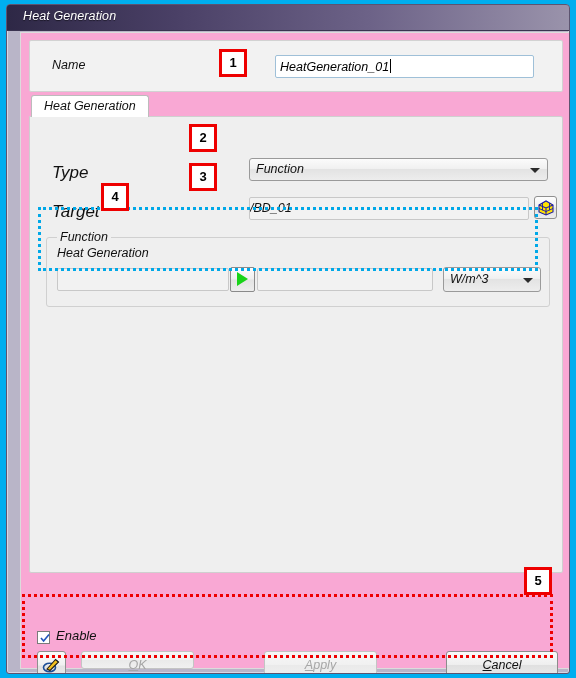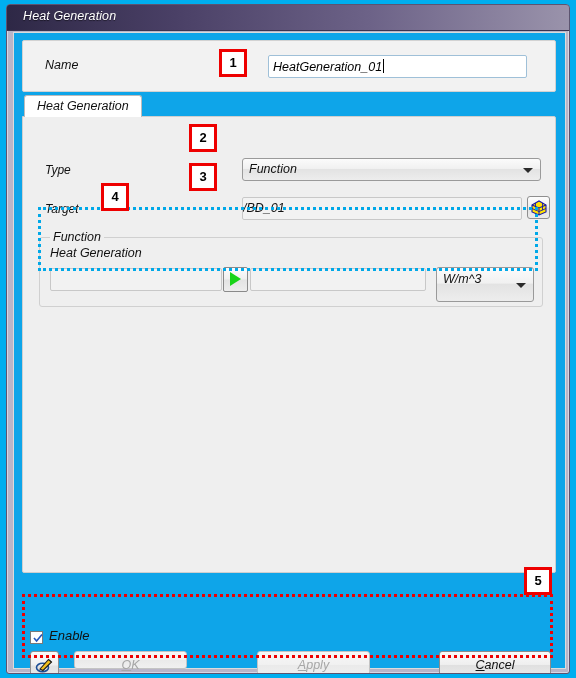--- a/index.html
+++ b/index.html
@@ -61,26 +61,26 @@
     font-size: 12.5px;
     color: #ffffff;
     text-shadow: 0 1px 1px rgba(0,0,0,0.55);
     letter-spacing: 0.1px;
     white-space: nowrap;
   }
 
   
   .client {
     position: absolute;
-    left: 6px;
+    left: 13px;
     top: 27px;
     width: 553px;
     height: 637px;
     box-sizing: border-box;
-    background: #0ea5e9;
+    background: #f9a8d4;
     border: 1px solid #dcdcdc;
   }
 
   
   .name-panel {
     position: absolute;
     left: 8px;
     top: 7px;
     width: 534px;
     height: 52px;
@@ -154,21 +154,21 @@
     width: 534px;
     height: 457px;
     box-sizing: border-box;
     background: #efefef;
     border: 1px solid #cfcfcf;
     border-radius: 0 2px 2px 2px;
   }
 
   .row-label {
     position: absolute;
-    font-size: 12px;
+    font-size: 17px;
     color: #111;
     white-space: nowrap;
   }
 
   
   .combo {
     position: absolute;
     box-sizing: border-box;
     background: linear-gradient(to bottom, #fbfbfb 0%, #f1f1f1 45%, #e3e3e3 50%, #ededed 100%);
     border: 1px solid #9a9a9a;
@@ -395,21 +395,21 @@
           <div class="sub-label" style="left:10px; top:8px;">Heat Generation</div>
           <div class="textbox" style="left:10px; top:30px; width:172px; height:23px;">
             <span></span>
           </div>
           <div class="playbtn" style="left:183px; top:29px; width:25px; height:25px;">
             <span class="tri"></span>
           </div>
           <div class="textbox" style="left:210px; top:30px; width:176px; height:23px;">
             <span></span>
           </div>
-          <div class="combo" style="left:396px; top:29px; width:98px; height:35px; line-height:23px;">
+          <div class="combo" style="left:396px; top:29px; width:98px; height:25px; line-height:23px;">
             <span>W/m^3</span>
             <span class="arrow"></span>
           </div>
         </div>
 
       </div>
 
       <div class="enable-wrap">
         <div class="chk">
           <svg width="12" height="12" viewBox="0 0 12 12">

